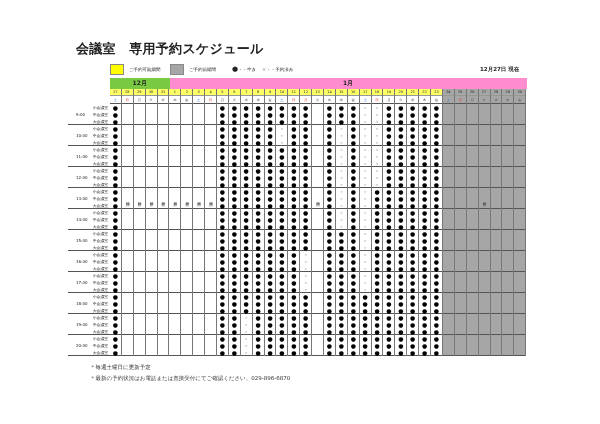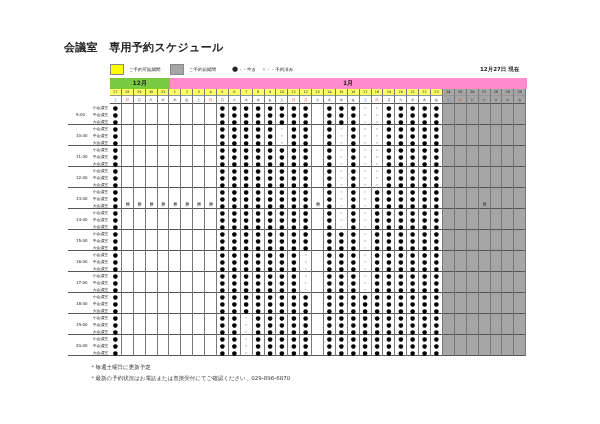--- a/index.html
+++ b/index.html
@@ -1,17 +1,17 @@
 <!DOCTYPE html>
 <html><head>
 <meta charset="utf-8">
 <style>
   html,body{margin:0;padding:0;background:#fff;}
   body{width:600px;height:424px;position:relative;overflow:hidden;font-family:"DejaVu Sans",sans-serif;color:#222;}
-  .title{position:absolute;left:64px;top:40px;font-size:11px;font-weight:bold;letter-spacing:0.3px;}
+  .title{position:absolute;left:76px;top:40px;font-size:13px;font-weight:bold;letter-spacing:0.3px;}
   .legend{position:absolute;top:64px;height:10px;display:flex;align-items:center;font-size:4.5px;}
   .swatch{width:12px;height:9px;border:1px solid #888;margin-right:5px;}
   .asof{position:absolute;left:480px;top:66px;font-size:5.5px;font-weight:bold;}
   .grid{position:absolute;left:68px;top:78px;}
   .monthrow{position:absolute;top:0;height:11px;font-size:6px;font-weight:bold;display:flex;align-items:center;justify-content:center;box-sizing:border-box;}
   .cols{position:absolute;left:42px;top:11px;display:flex;}
   .col{width:11.9px;box-sizing:border-box;border-right:1px solid #777;position:relative;}
   .col.gray{background:#a6a6a6;}
   .daycell{height:7px;background:#ffff66;border-bottom:1px solid #999;font-size:3.5px;text-align:center;line-height:7px;box-sizing:border-box;}
   .col.gray .daycell{background:#a6a6a6;}

